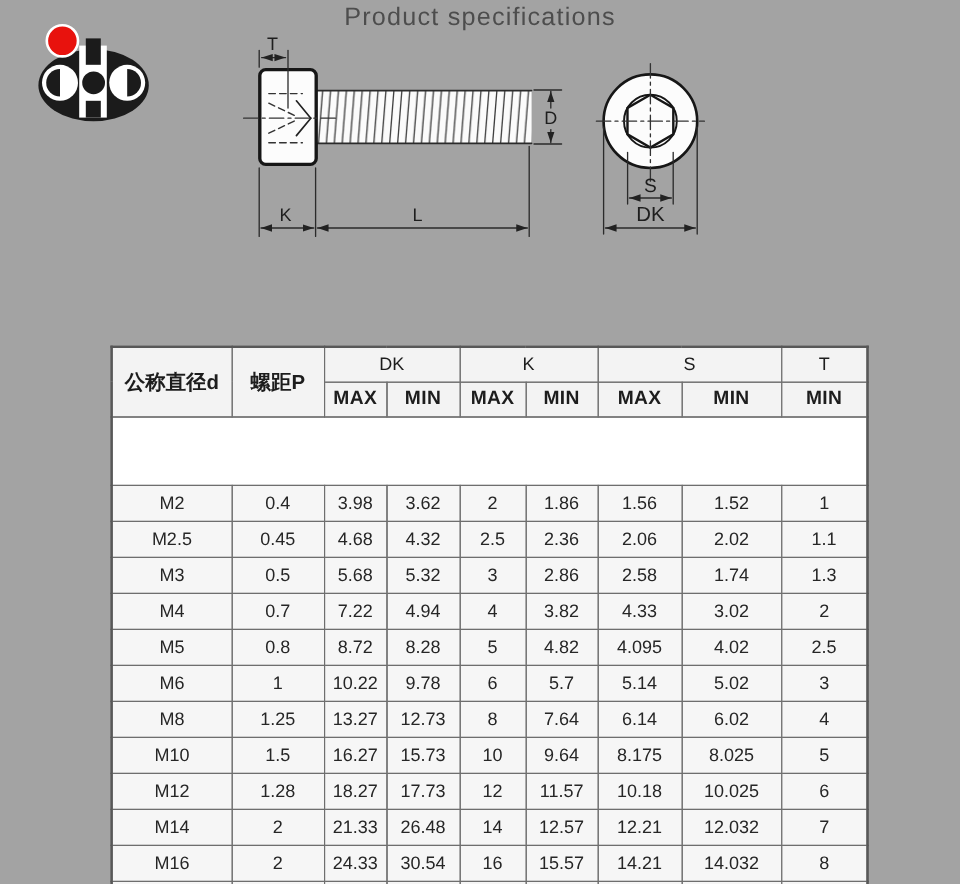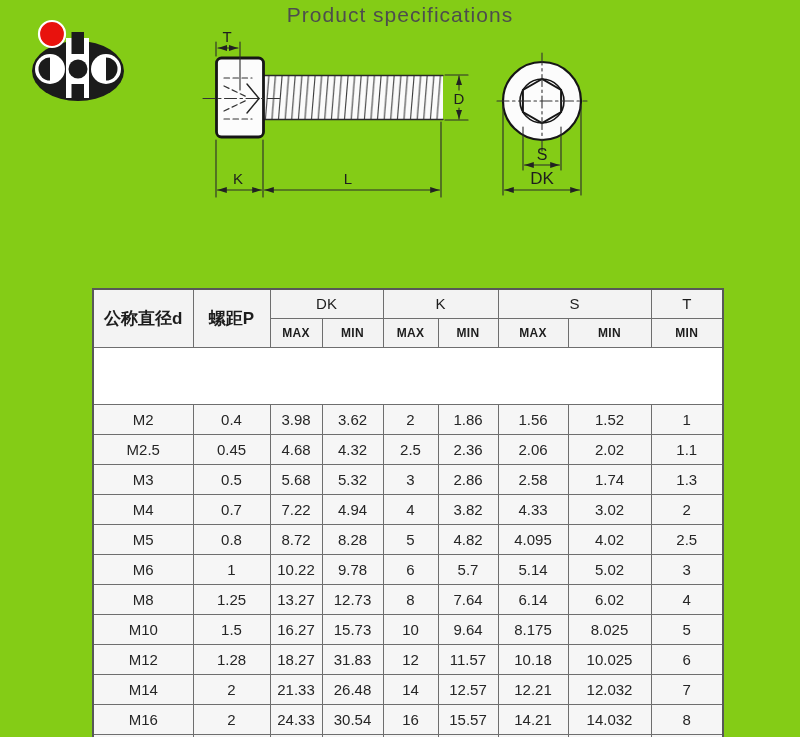--- a/index.html
+++ b/index.html
@@ -1,40 +1,40 @@
 <!DOCTYPE html>
 <html><head>
 <meta charset="utf-8">
 <style>
   * { margin:0; padding:0; box-sizing:border-box; }
   html,body { background:#ffffff; }
   .page {
     position:relative; width:800px; height:737px; overflow:hidden;
-    background:#84cc16; font-family:"Liberation Sans", sans-serif;
+    background:#a3a3a3; font-family:"Liberation Sans", sans-serif;
   }
   .title {
     position:absolute; top:3px; left:0; right:0; text-align:center;
     font-size:21px; letter-spacing:1px; color:#4d4d4d;
   }
   .draw-layer { position:absolute; left:0; top:0; width:800px; height:737px; }
   .draw-layer text { font-family:"Liberation Sans", sans-serif; fill:#1e1e1e; }
 
   table.spec {
     position:absolute; left:92px; top:288px; width:630px;
     border-collapse:collapse; table-layout:fixed;
     border:2px solid #585858;
   }
   table.spec th, table.spec td {
     border:1px solid #6e6e6e; text-align:center; vertical-align:middle;
     font-family:"Liberation Sans", sans-serif; overflow:hidden; white-space:nowrap;
   }
   table.spec thead th { background:#f3f3f3; height:29px; color:#1d1d1d; }
   th.zh { font-size:17px; font-weight:bold; }
   th.grp { font-size:15px; font-weight:normal; }
-  th.sub { font-size:12px; font-weight:bold; letter-spacing:0.3px; }
+  th.sub { font-size:16px; font-weight:bold; letter-spacing:0.3px; }
   tbody.spacer td { background:#ffffff; height:57px; }
   tbody.rows td { background:#f6f6f6; height:30px; font-size:15px; color:#262626; }
   tbody.cutoff td { background:#f6f6f6; height:25px; }
 </style>
 </head>
 <body>
 
 <div class="page">
 
   <div class="title">Product specifications</div>
@@ -260,21 +260,21 @@
           <td>10</td>
           <td>9.64</td>
           <td>8.175</td>
           <td>8.025</td>
           <td>5</td>
         </tr>
         <tr>
           <td>M12</td>
           <td>1.28</td>
           <td>18.27</td>
-          <td>31.83</td>
+          <td>17.73</td>
           <td>12</td>
           <td>11.57</td>
           <td>10.18</td>
           <td>10.025</td>
           <td>6</td>
         </tr>
         <tr>
           <td>M14</td>
           <td>2</td>
           <td>21.33</td>

